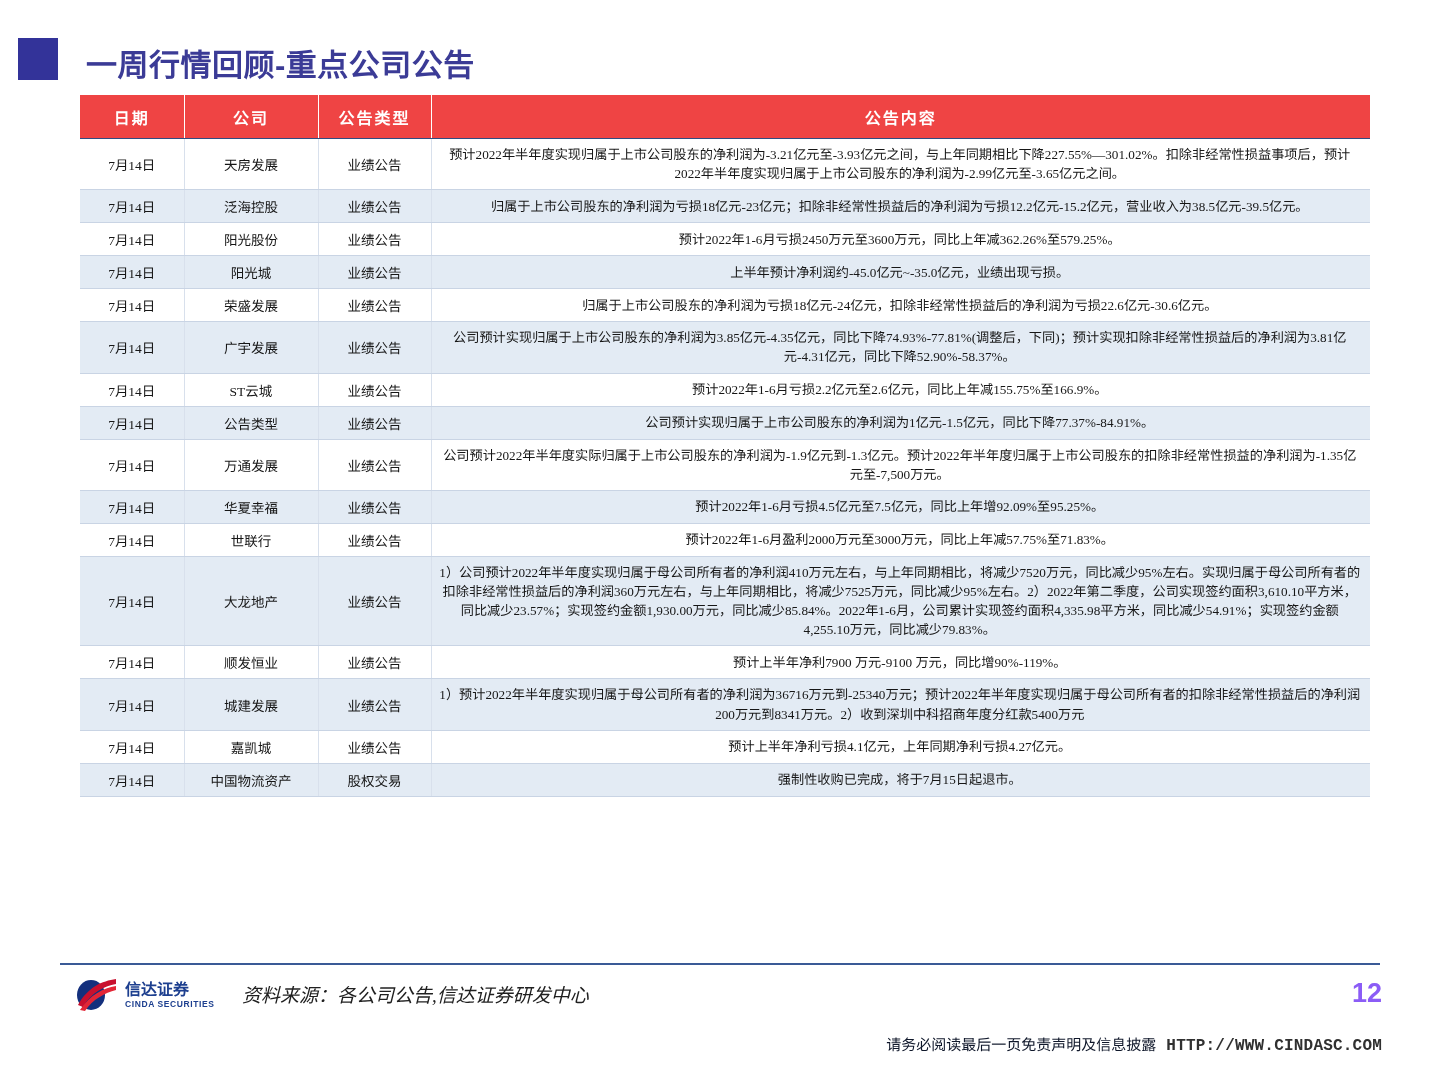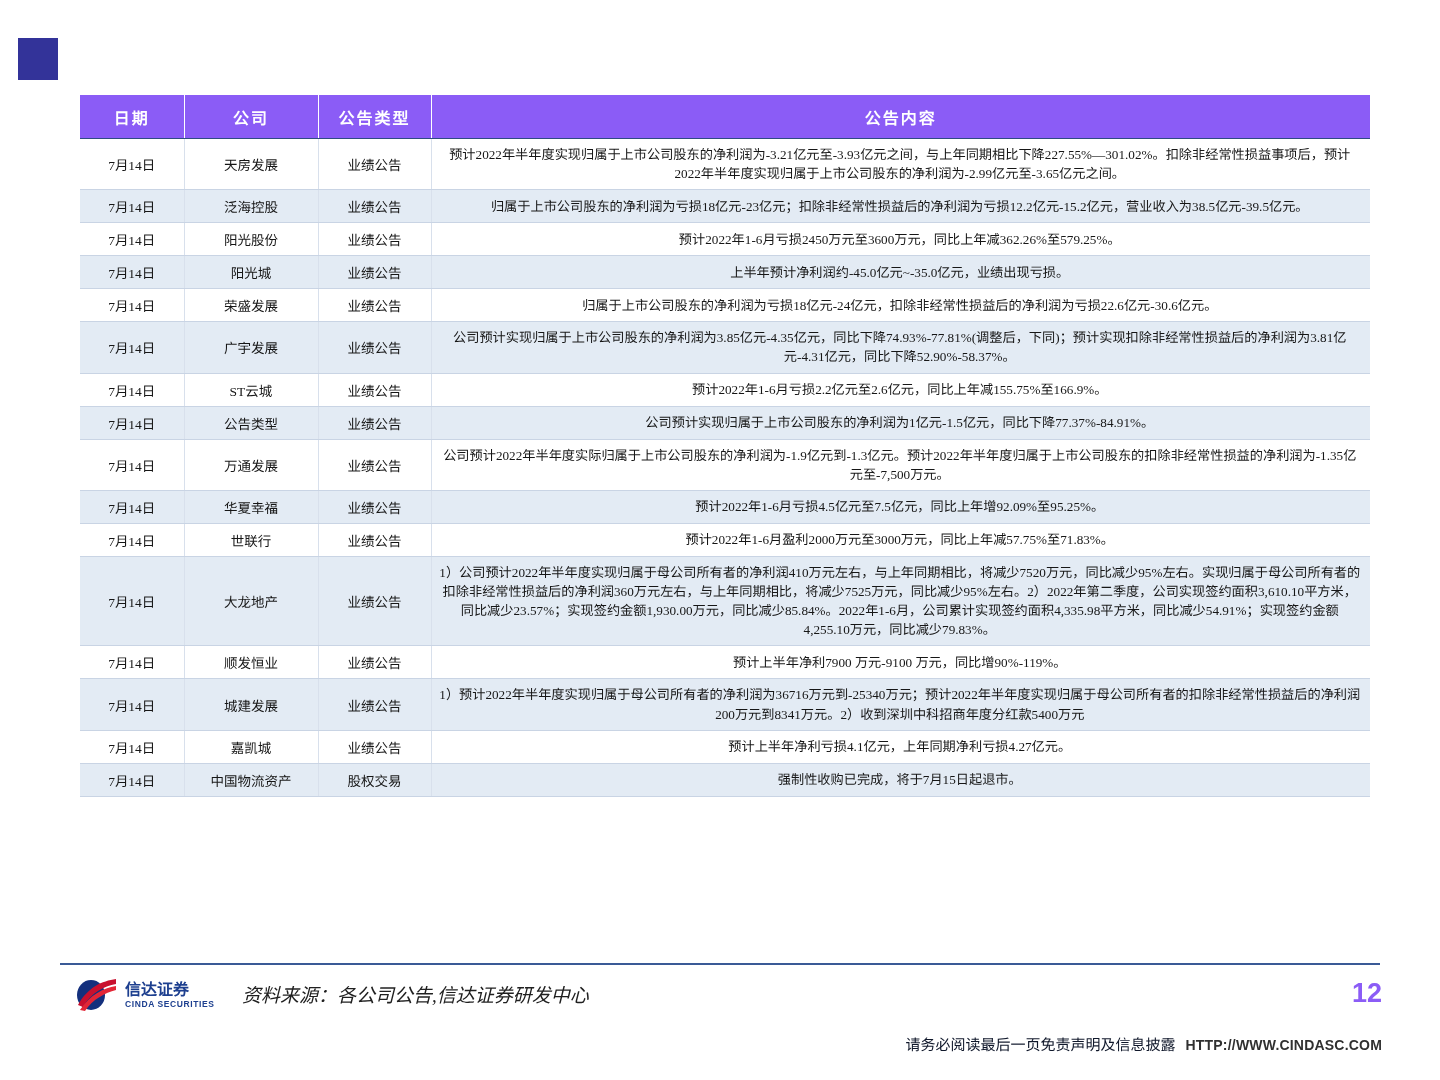--- a/index.html
+++ b/index.html
@@ -52,21 +52,21 @@
     border-collapse: collapse;
     table-layout: fixed;
     width: 1290px;
   }
   table.ann-table col.c-date  { width: 104px; }
   table.ann-table col.c-comp  { width: 134px; }
   table.ann-table col.c-type  { width: 113px; }
   table.ann-table col.c-body  { width: 939px; }
 
   thead th {
-    background: #8b5cf6;
+    background: #ef4444;
     color: #ffffff;
     font-family: "Liberation Serif", "DejaVu Serif", serif;
     font-weight: bold;
     font-size: 16px;
     letter-spacing: 2px;
     height: 41px;
     text-align: center;
     vertical-align: middle;
     border-right: 1px solid #ffffff;
     border-bottom: 1px solid #2f4c82;
@@ -161,32 +161,33 @@
     align-items: baseline;
     gap: 10px;
     white-space: nowrap;
   }
   .disclaimer-cn {
     font-family: "Liberation Sans", "DejaVu Sans", sans-serif;
     font-size: 15px;
     color: #0f172a;
   }
   .disclaimer-url {
-    font-family: Liberation Sans, sans-serif;
-    font-size: 14px;
+    font-family: Liberation Mono, monospace;
+    font-size: 16px;
     font-weight: bold;
     color: #303030;
     letter-spacing: 0.2px;
   }
 </style>
 </head>
 <body>
 
 <div class="slide-header">
   <div class="accent-square"></div>
+  <div class="slide-title">一周行情回顾-重点公司公告</div>
 </div>
 
 <div class="table-wrap">
   <table class="ann-table">
     <colgroup>
       <col class="c-date">
         <col class="c-comp">
         <col class="c-type">
         <col class="c-body">
     </colgroup>

